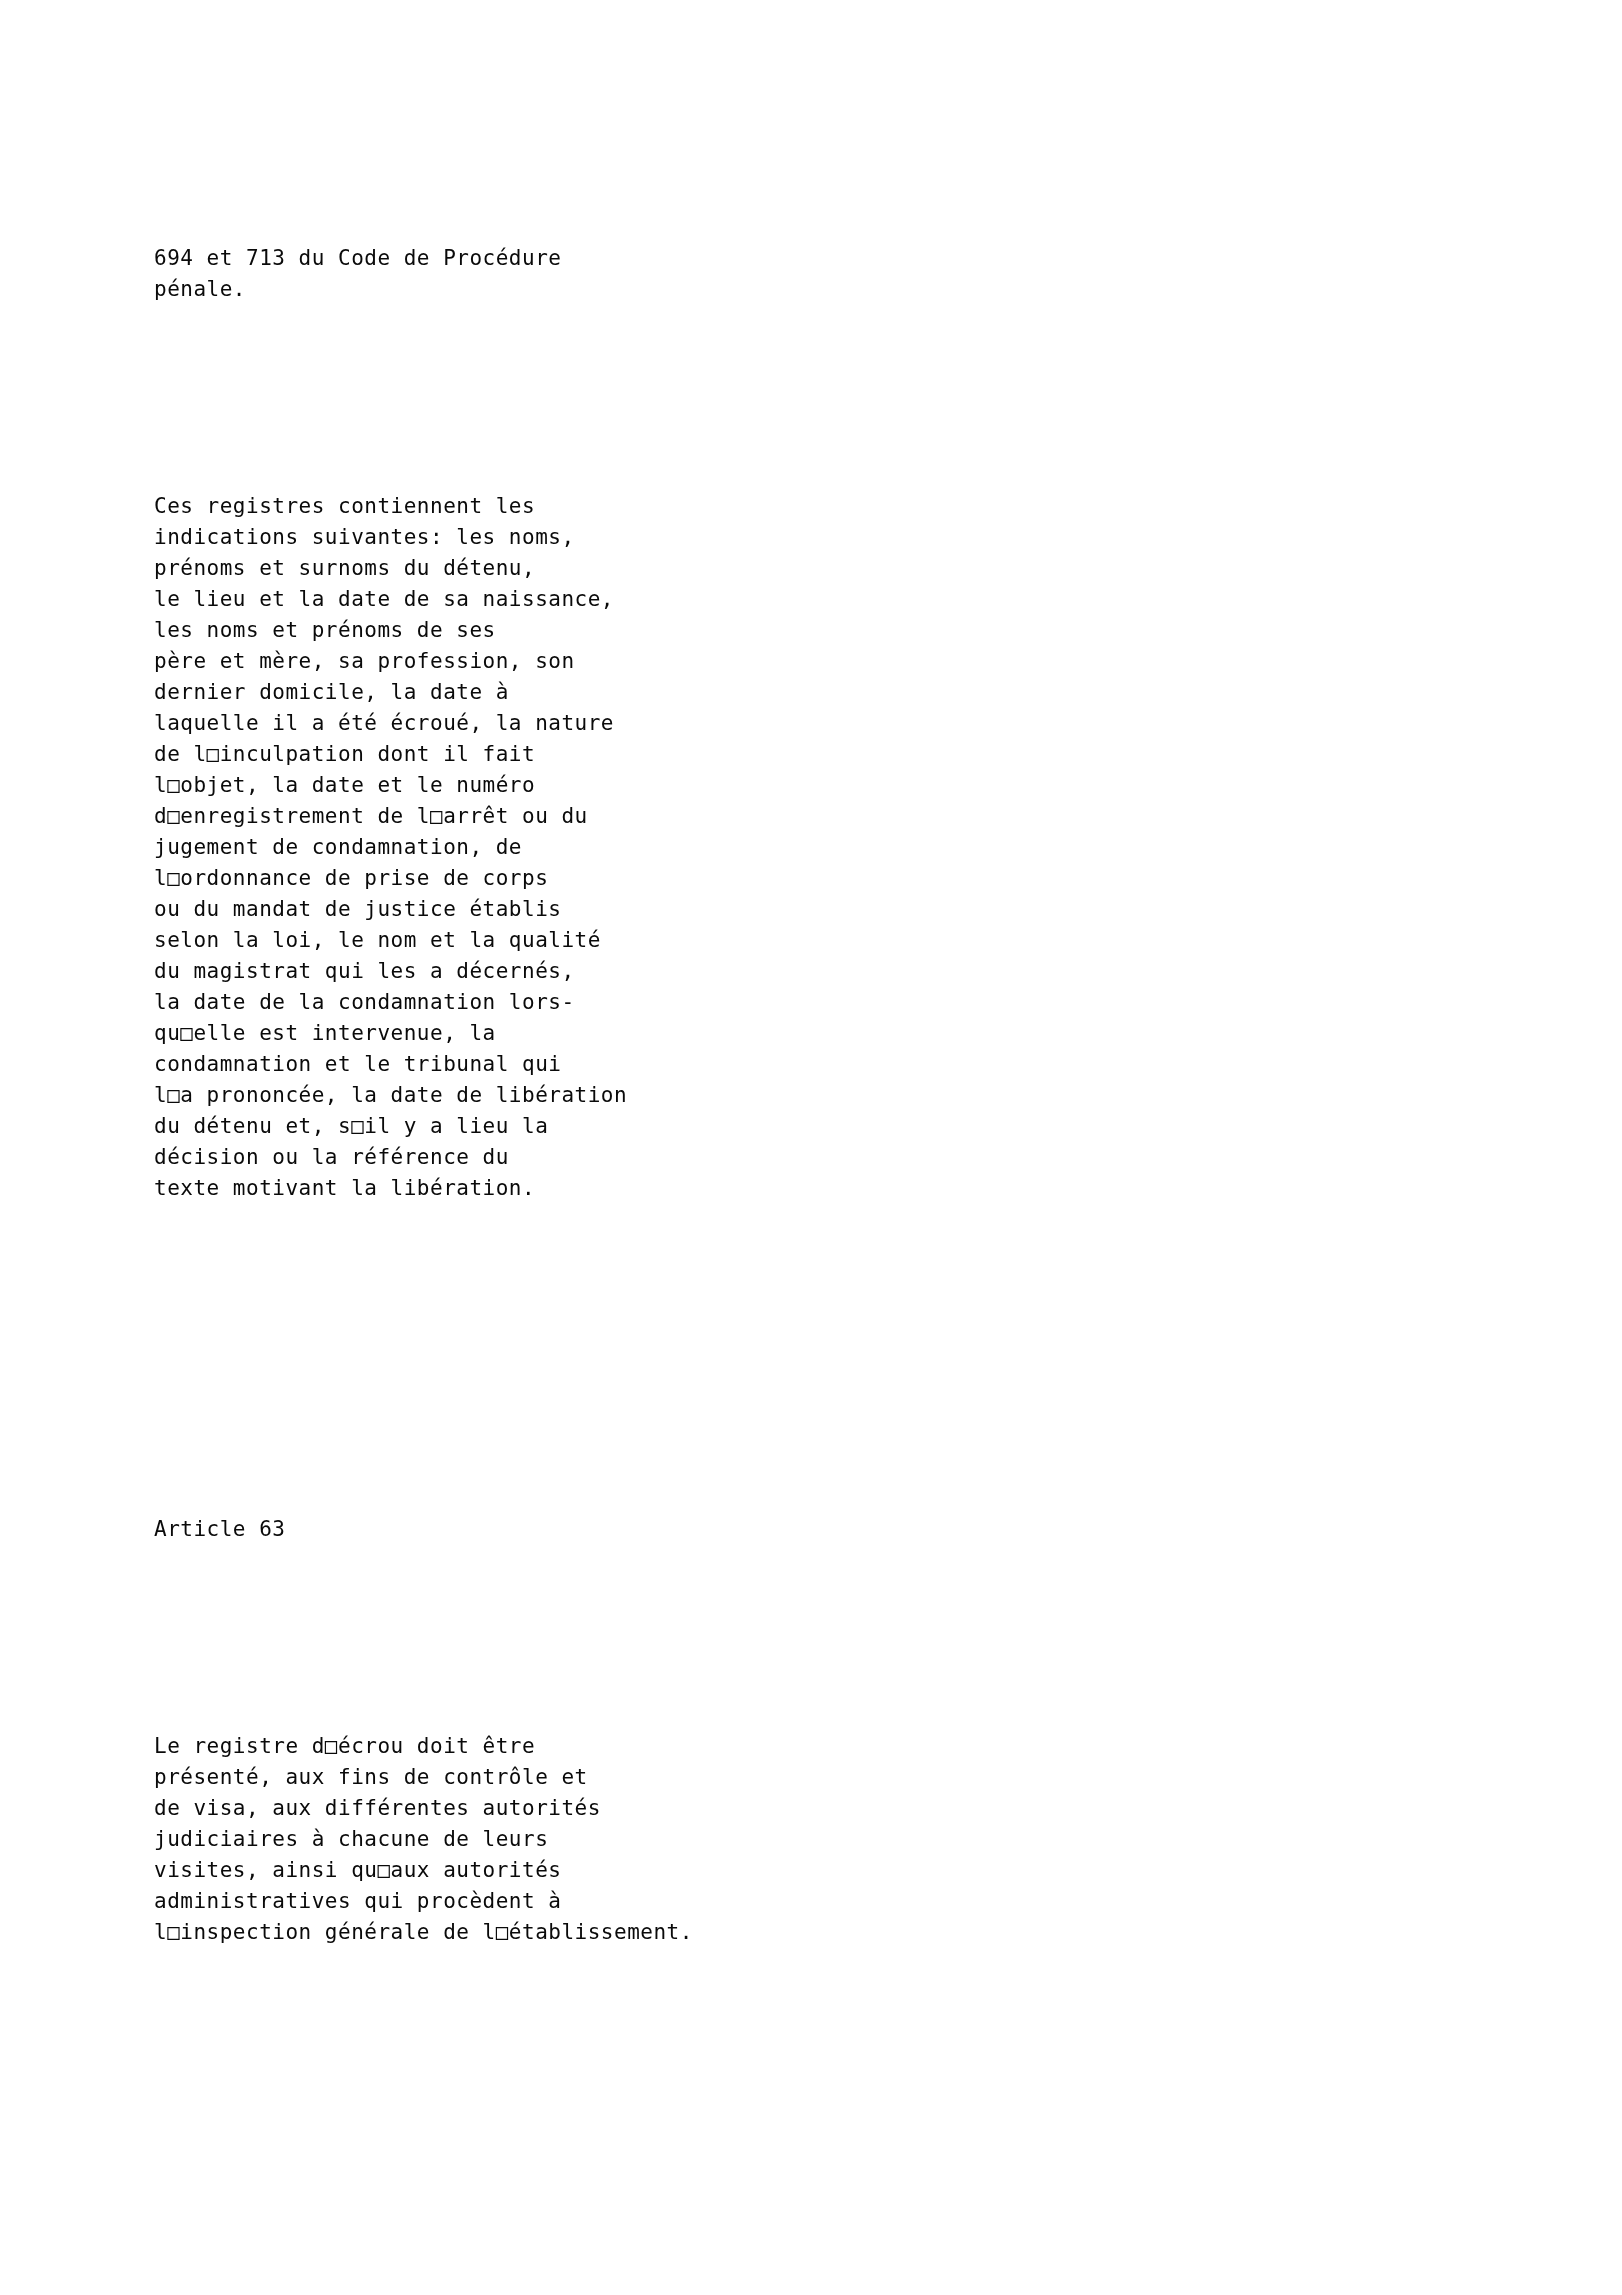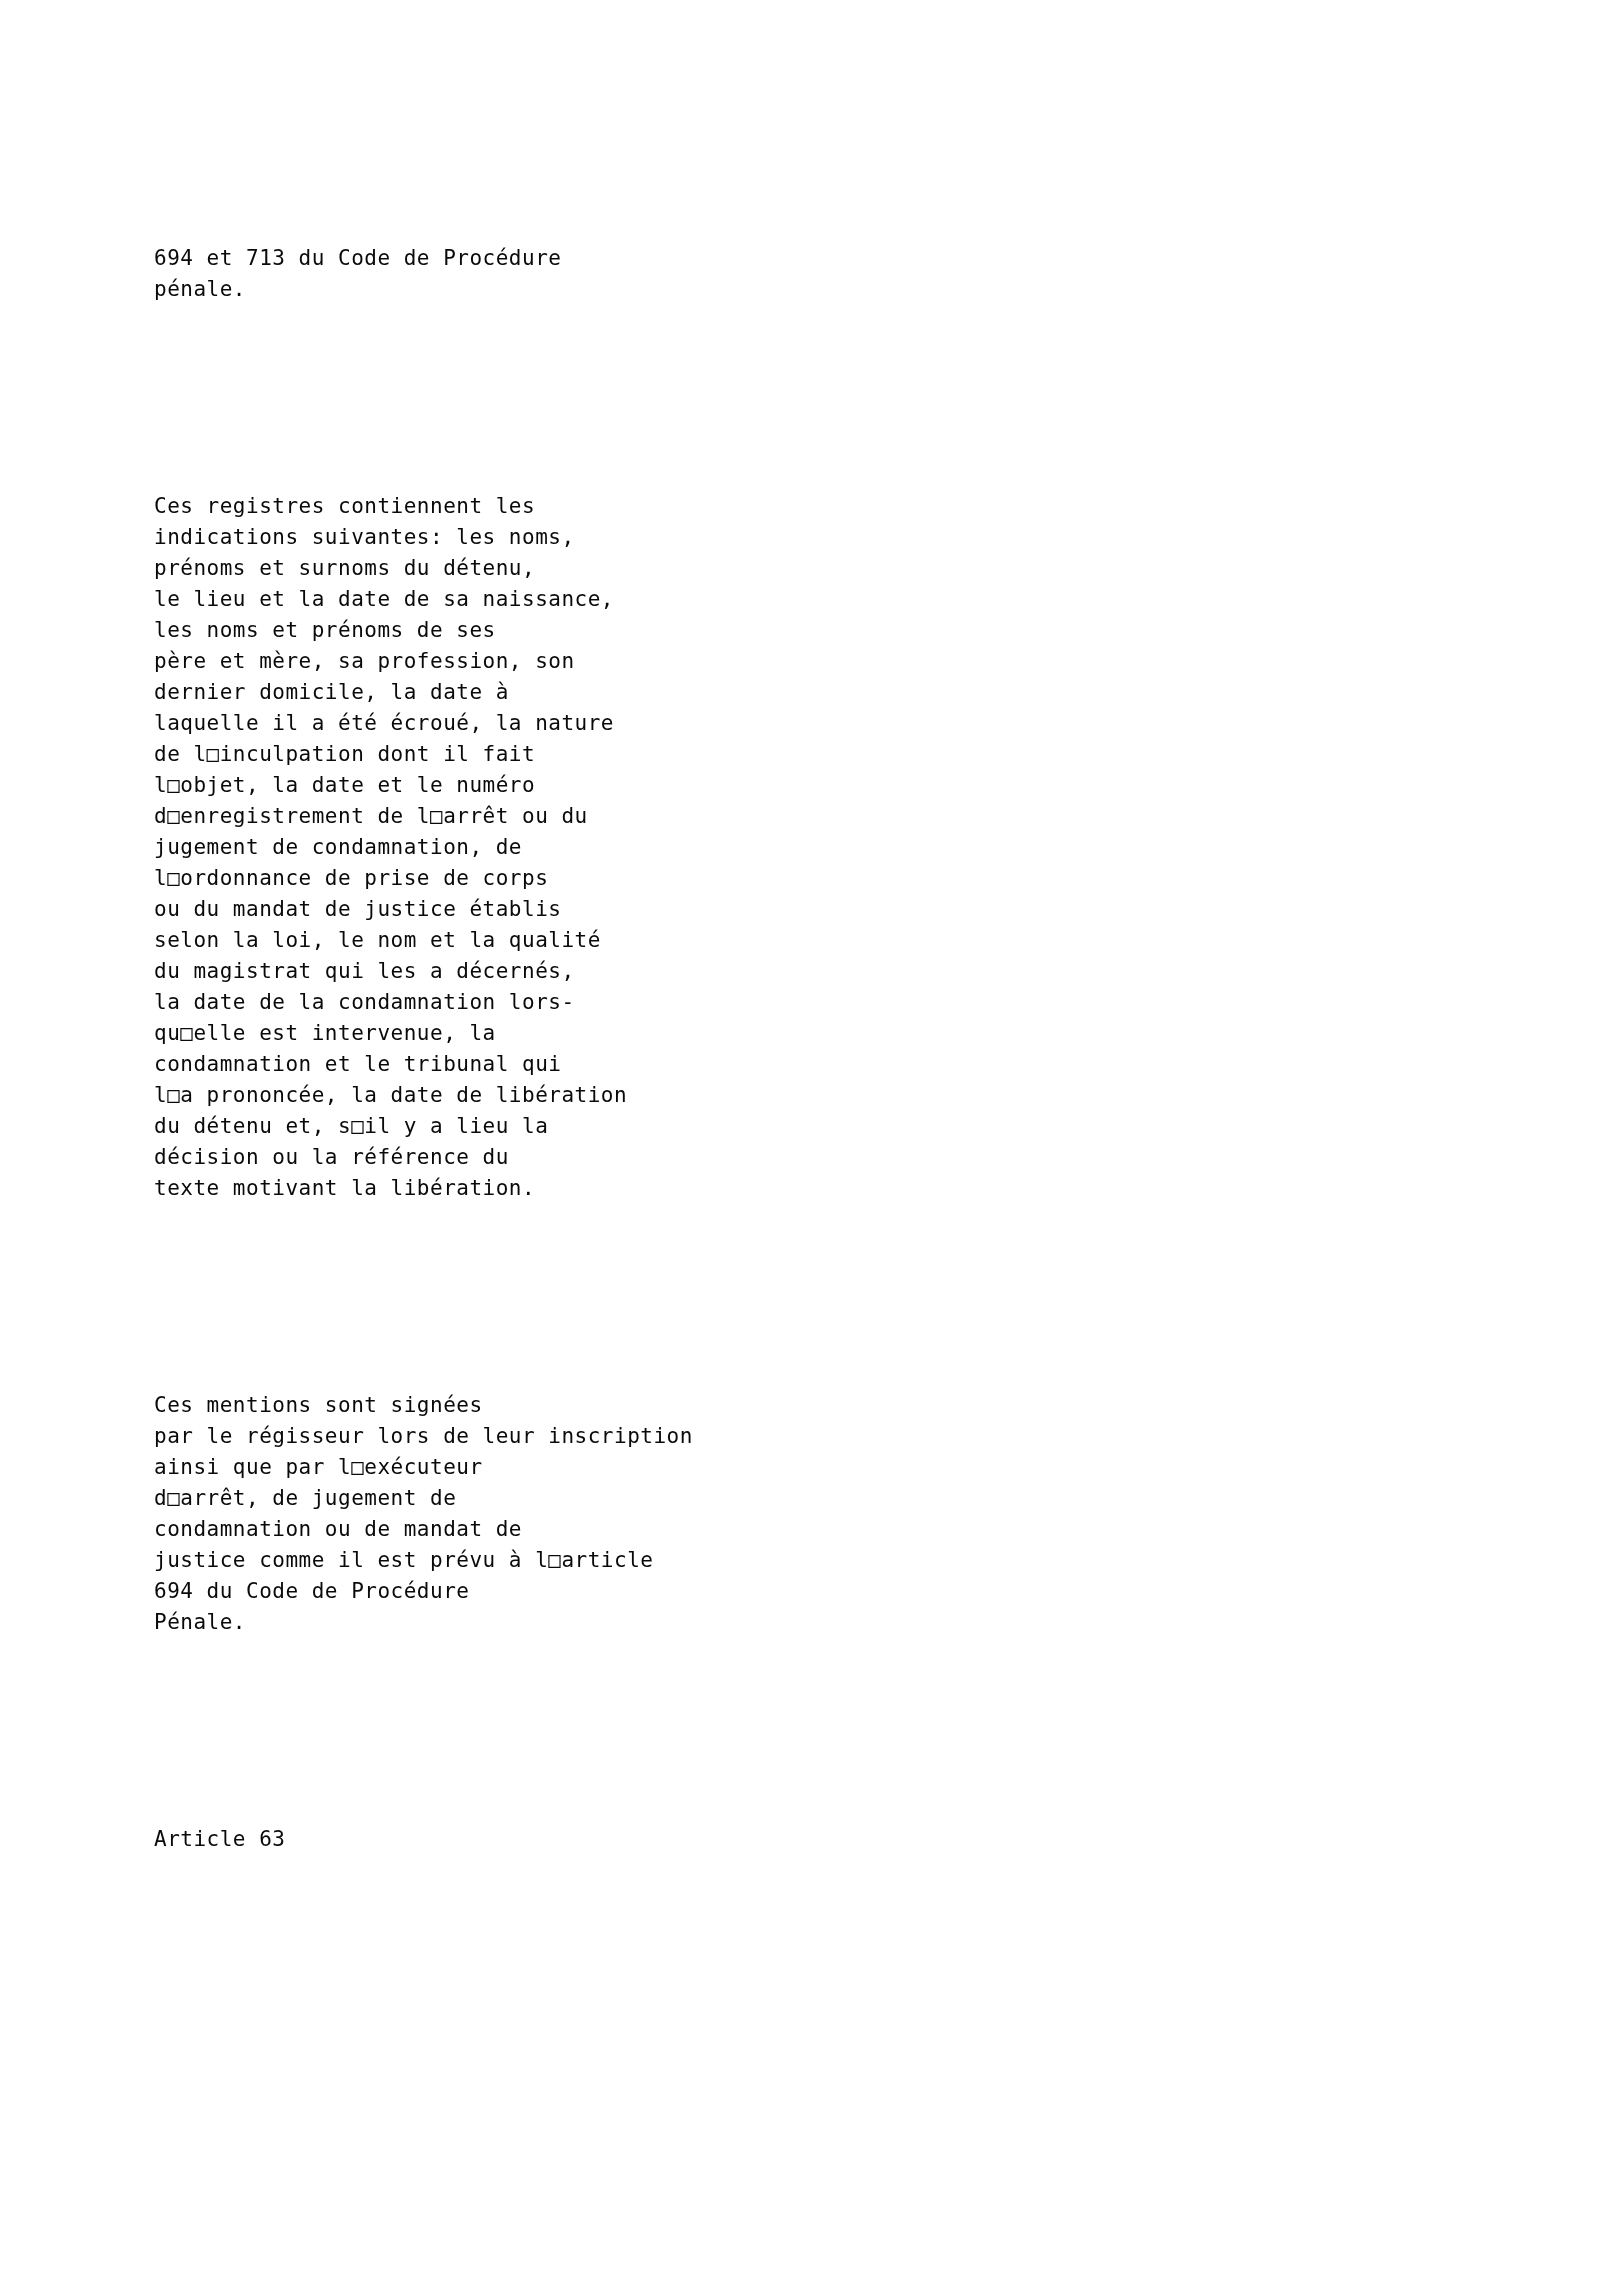--- a/index.html
+++ b/index.html
@@ -65,33 +65,32 @@
 du magistrat qui les a décernés,
 la date de la condamnation lors-
 qu□elle est intervenue, la
 condamnation et le tribunal qui
 l□a prononcée, la date de libération
 du détenu et, s□il y a lieu la
 décision ou la référence du
 texte motivant la libération.</div>
     <div class="gap-small"></div>
 
-    <div class="block">Ces mentions sont signées
-par le régisseur lors de leur inscription
-ainsi que par l□exécuteur
-d□arrêt, de jugement de
-condamnation ou de mandat de
-justice comme il est prévu à l□article
-694 du Code de Procédure
-Pénale.</div>
     <div class="gap-small"></div>
 
     <div class="heading">Article 63</div>
     <div class="gap-small"></div>
 
+    <div class="block">Le registre d□écrou doit être
+présenté, aux fins de contrôle et
+de visa, aux différentes autorités
+judiciaires à chacune de leurs
+visites, ainsi qu□aux autorités
+administratives qui procèdent à
+l□inspection générale de l□établissement.</div>
     
 
     
     
 
     
     
 
     
     

